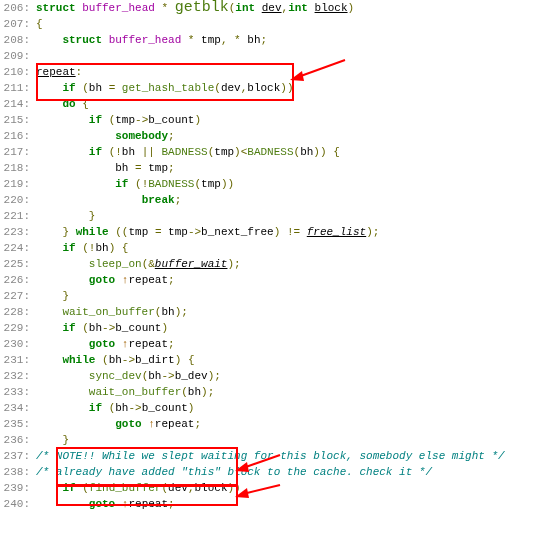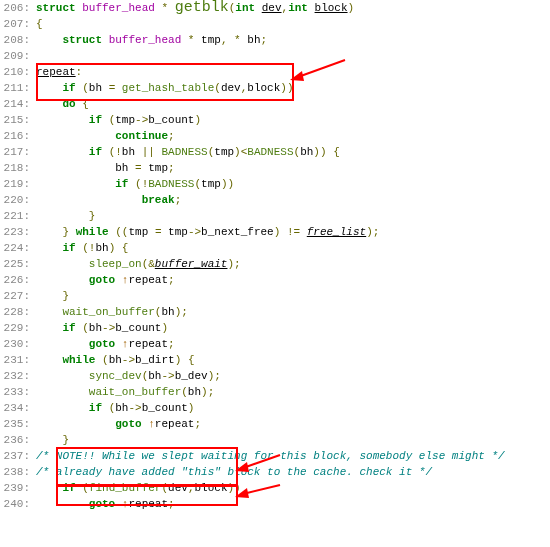--- a/index.html
+++ b/index.html
@@ -21,21 +21,21 @@
 
 <div id="code-area">
     <div class="row"><div class="ln">206:</div><div class="code"><span class="kw">struct</span> <span class="ty">buffer_head</span> <span class="op">*</span> <span class="fn" style="font-size:15px">getblk</span><span class="op">(</span><span class="kw">int</span> <span class="var">dev</span><span class="op">,</span><span class="kw">int</span> <span class="var">block</span><span class="op">)</span></div></div>
     <div class="row"><div class="ln">207:</div><div class="code"><span class="op">{</span></div></div>
     <div class="row"><div class="ln">208:</div><div class="code">    <span class="kw">struct</span> <span class="ty">buffer_head</span> <span class="op">*</span> <span class="txt">tmp</span><span class="op">,</span> <span class="op">*</span> <span class="txt">bh</span><span class="op">;</span></div></div>
     <div class="row"><div class="ln">209:</div><div class="code"></div></div>
     <div class="row"><div class="ln">210:</div><div class="code"><span class="var txt">repeat</span><span class="op">:</span></div></div>
     <div class="row"><div class="ln">211:</div><div class="code">    <span class="kw">if</span> <span class="op">(</span><span class="txt">bh</span> <span class="op">=</span> <span class="fn">get_hash_table</span><span class="op">(</span><span class="txt">dev</span><span class="op">,</span><span class="txt">block</span><span class="op">))</span></div></div>
     <div class="row"><div class="ln">214:</div><div class="code">    <span class="kw">do</span> <span class="op">{</span></div></div>
     <div class="row"><div class="ln">215:</div><div class="code">        <span class="kw">if</span> <span class="op">(</span><span class="txt">tmp</span><span class="op">-&gt;</span><span class="txt">b_count</span><span class="op">)</span></div></div>
-    <div class="row"><div class="ln">216:</div><div class="code">            <span class="kw">continue</span><span class="op">;</span></div></div>
+    <div class="row"><div class="ln">216:</div><div class="code">            <span class="kw">somebody</span><span class="op">;</span></div></div>
     <div class="row"><div class="ln">217:</div><div class="code">        <span class="kw">if</span> <span class="op">(!</span><span class="txt">bh</span> <span class="op">||</span> <span class="fn">BADNESS</span><span class="op">(</span><span class="txt">tmp</span><span class="op">)&lt;</span><span class="fn">BADNESS</span><span class="op">(</span><span class="txt">bh</span><span class="op">))</span> <span class="op">{</span></div></div>
     <div class="row"><div class="ln">218:</div><div class="code">            <span class="txt">bh</span> <span class="op">=</span> <span class="txt">tmp</span><span class="op">;</span></div></div>
     <div class="row"><div class="ln">219:</div><div class="code">            <span class="kw">if</span> <span class="op">(!</span><span class="fn">BADNESS</span><span class="op">(</span><span class="txt">tmp</span><span class="op">))</span></div></div>
     <div class="row"><div class="ln">220:</div><div class="code">                <span class="kw">break</span><span class="op">;</span></div></div>
     <div class="row"><div class="ln">221:</div><div class="code">        <span class="op">}</span></div></div>
     <div class="row"><div class="ln">223:</div><div class="code">    <span class="op">}</span> <span class="kw">while</span> <span class="op">((</span><span class="txt">tmp</span> <span class="op">=</span> <span class="txt">tmp</span><span class="op">-&gt;</span><span class="txt">b_next_free</span><span class="op">)</span> <span class="op">!=</span> <span class="var txt" style="font-style:italic">free_list</span><span class="op">);</span></div></div>
     <div class="row"><div class="ln">224:</div><div class="code">    <span class="kw">if</span> <span class="op">(!</span><span class="txt">bh</span><span class="op">)</span> <span class="op">{</span></div></div>
     <div class="row"><div class="ln">225:</div><div class="code">        <span class="fn">sleep_on</span><span class="op">(&amp;</span><span class="var txt" style="font-style:italic">buffer_wait</span><span class="op">);</span></div></div>
     <div class="row"><div class="ln">226:</div><div class="code">        <span class="kw">goto</span> <span style="color:#a06000">↑</span><span class="txt">repeat</span><span class="op">;</span></div></div>
     <div class="row"><div class="ln">227:</div><div class="code">    <span class="op">}</span></div></div>

